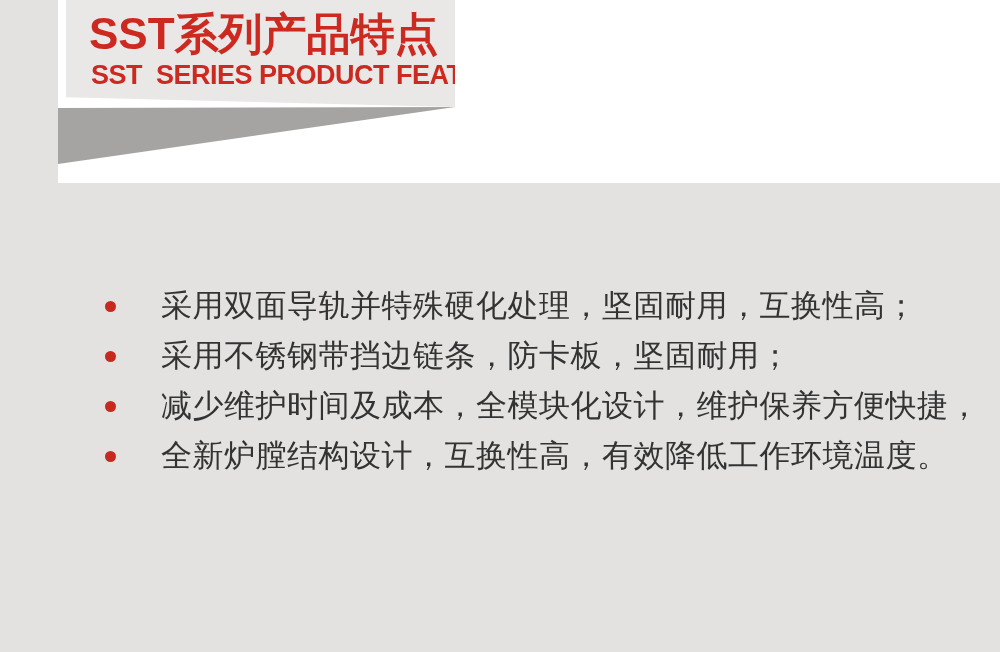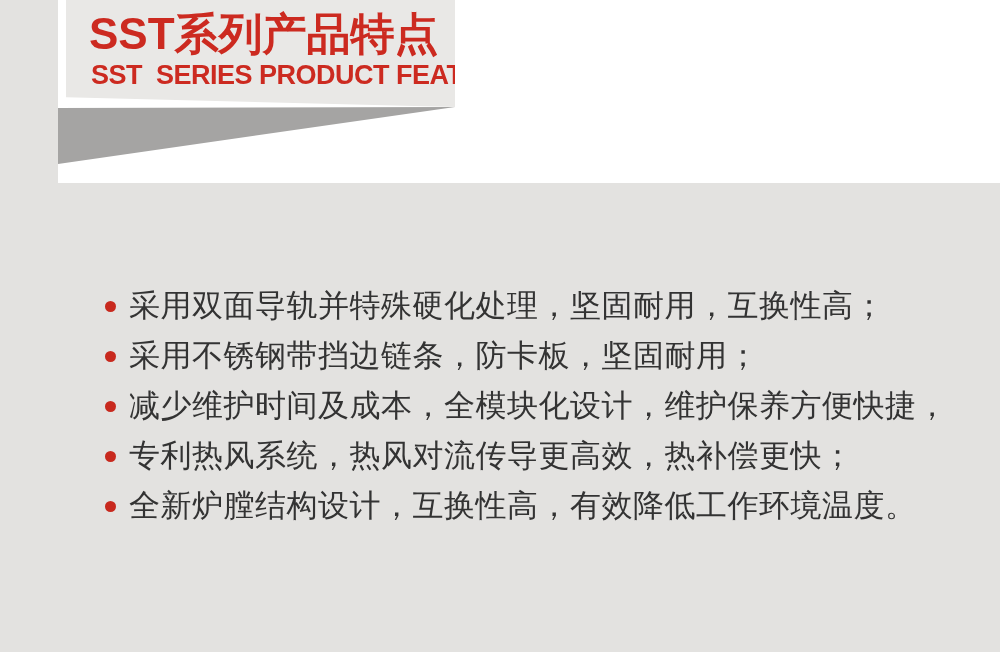--- a/index.html
+++ b/index.html
@@ -72,20 +72,21 @@
   .feature-list {
     position: absolute;
     left: 105px;
     top: 281px;
     width: 860px;
   }
   .feature-row {
     display: flex;
     align-items: flex-start;
     height: 50px;
+    gap: 32px;
   }
   .bullet-icon {
     flex: 0 0 auto;
     width: 11px;
     height: 11px;
     margin-top: 20px;
     margin-right: 13px;
     border-radius: 50%;
     background: var(--bullet, #c8291e);
   }
@@ -125,24 +126,20 @@
       <span class="bullet-icon"></span>
       <span class="feature-text">采用不锈钢带挡边链条，防卡板，坚固耐用；</span>
     </div>
 
     <div class="feature-row">
       <span class="bullet-icon"></span>
       <span class="feature-text">减少维护时间及成本，全模块化设计，维护保养方便快捷，</span>
     </div>
 
 
-    <div class="feature-row">
-      <span class="bullet-icon"></span>
-      <span class="feature-text">专利热风系统，热风对流传导更高效，热补偿更快；</span>
-    </div>
 
     <div class="feature-row">
       <span class="bullet-icon"></span>
       <span class="feature-text">全新炉膛结构设计，互换性高，有效降低工作环境温度。</span>
     </div>
 
   </div>
 
 </div>
 

